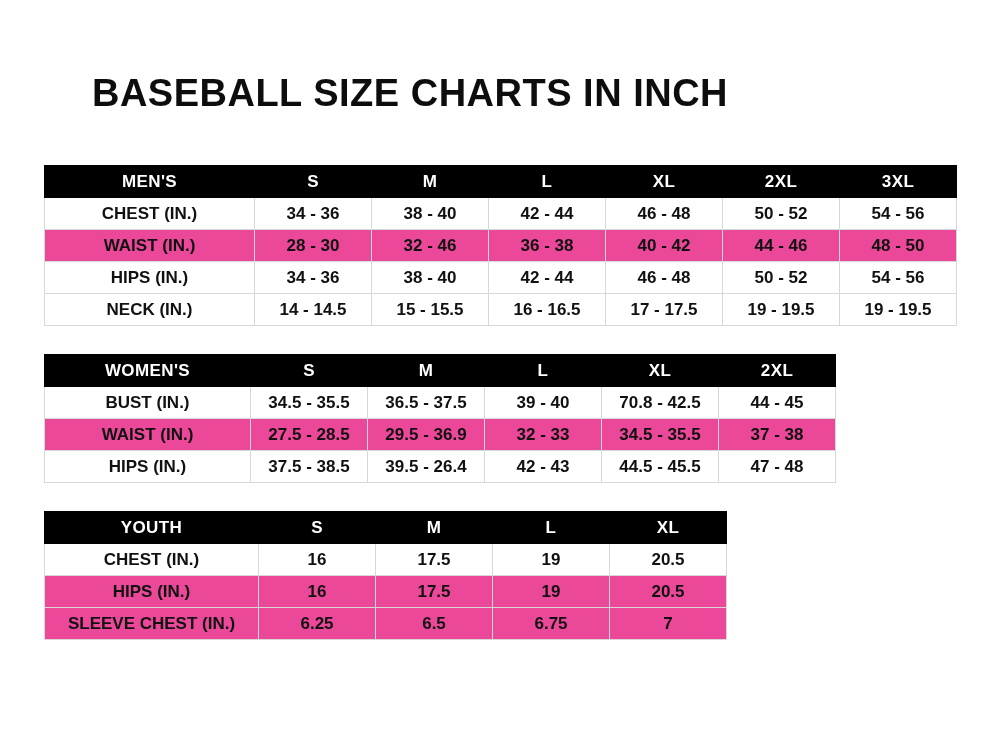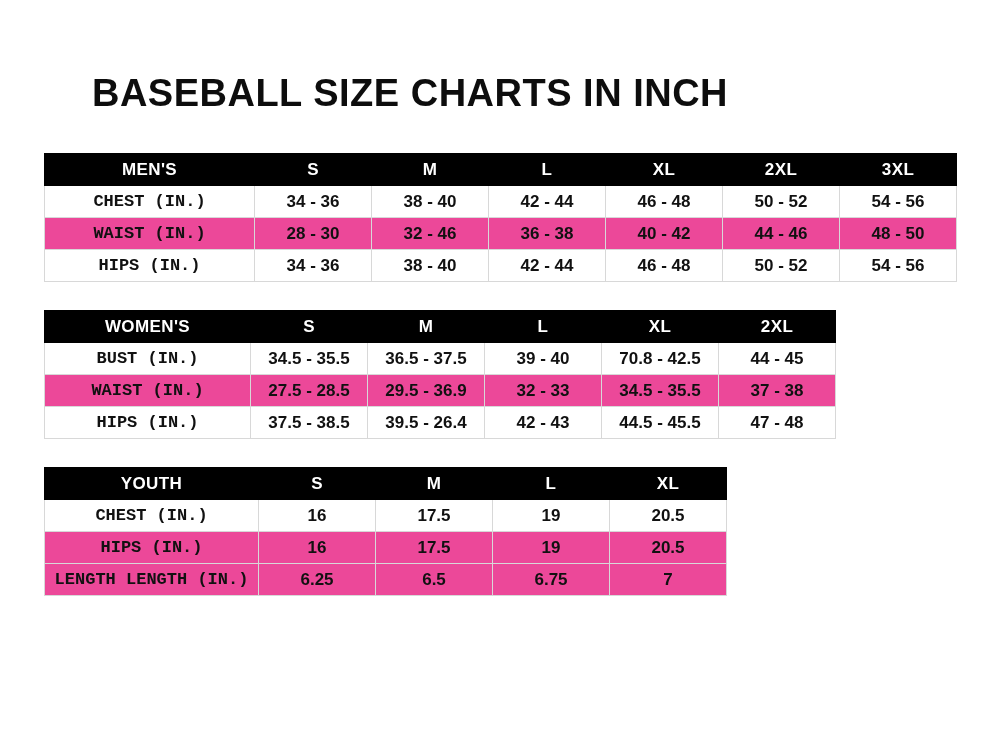--- a/index.html
+++ b/index.html
@@ -25,21 +25,21 @@
     font-size: 38px;
     font-weight: bold;
     letter-spacing: 0.5px;
     color: #0d0d0d;
     margin: 0;
     padding-top: 72px;
     font-family: "Liberation Sans", sans-serif;
   }
   .charts {
     padding: 0 44px;
-    margin-top: 38px;
+    margin-top: 50px;
   }
   table.size-table {
     border-collapse: collapse;
     table-layout: fixed;
     margin-bottom: 28px;
     background: #ffffff;
   }
   table.size-table th,
   table.size-table td {
     border: 1px solid #d8d8d8;
@@ -60,21 +60,20 @@
     font-size: 17px;
     letter-spacing: 0.4px;
   }
   table.size-table thead th.rowlabel {
     text-align: center;
   }
   table.size-table td.rowlabel {
     font-size: 17px;
     text-align: center;
     background: #ffffff;
-    font-family: Liberation Mono, monospace;
   }
   table.size-table tbody tr.alt td {
     background: #ec4899;
   }
   
   .men-table { width: 912px; }
   .men-table col.c0 { width: 210px; }
   .men-table col.cx { width: 117px; }
 
   .women-table { width: 790px; }
@@ -138,20 +137,29 @@
         </tr>
         <tr>
           <td class="rowlabel">HIPS (IN.)</td>
           <td>34 - 36</td>
           <td>38 - 40</td>
           <td>42 - 44</td>
           <td>46 - 48</td>
           <td>50 - 52</td>
           <td>54 - 56</td>
         </tr>
+        <tr>
+          <td class="rowlabel">NECK (IN.)</td>
+          <td>14 - 14.5</td>
+          <td>15 - 15.5</td>
+          <td>16 - 16.5</td>
+          <td>17 - 17.5</td>
+          <td>19 - 19.5</td>
+          <td>19 - 19.5</td>
+        </tr>
       </tbody>
     </table>
 
     <table class="size-table women-table">
       <colgroup>
         <col class="c0">
           <col class="cx">
           <col class="cx">
           <col class="cx">
           <col class="cx">
@@ -221,21 +229,21 @@
           <td>20.5</td>
         </tr>
         <tr class="alt">
           <td class="rowlabel">HIPS (IN.)</td>
           <td>16</td>
           <td>17.5</td>
           <td>19</td>
           <td>20.5</td>
         </tr>
         <tr class="alt">
-          <td class="rowlabel">LENGTH LENGTH (IN.)</td>
+          <td class="rowlabel">SLEEVE CHEST (IN.)</td>
           <td>6.25</td>
           <td>6.5</td>
           <td>6.75</td>
           <td>7</td>
         </tr>
       </tbody>
     </table>
 
   </div>
 </div>

